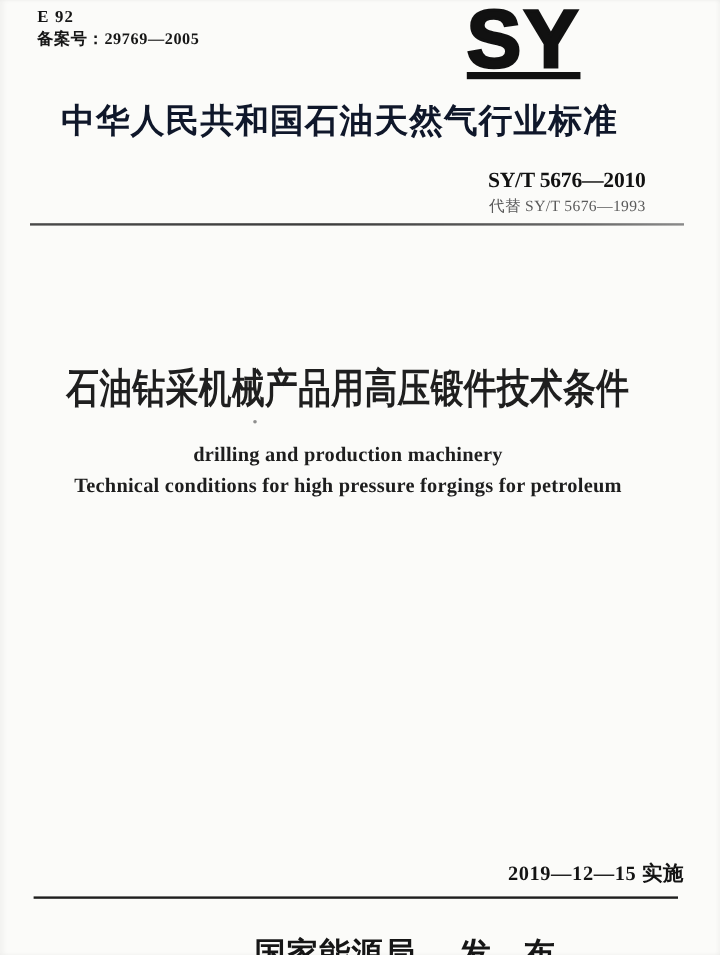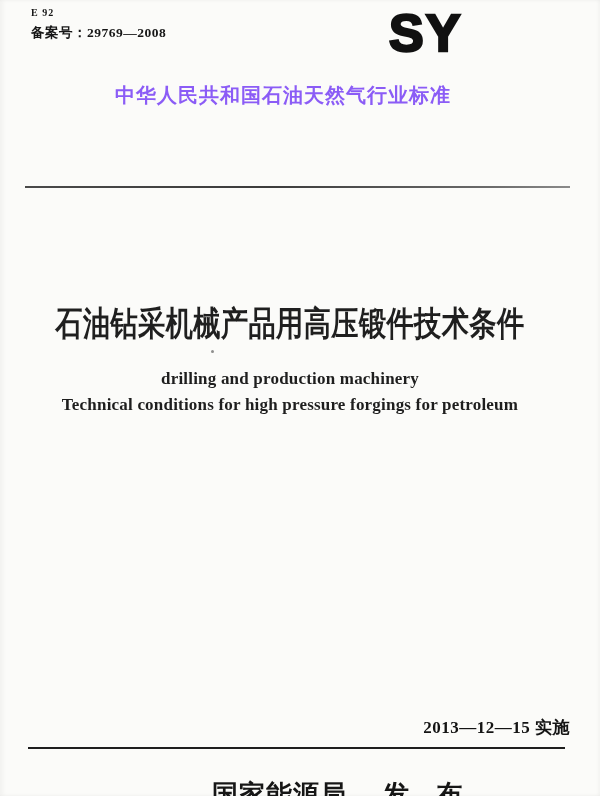--- a/index.html
+++ b/index.html
@@ -9,41 +9,41 @@
     background:#fbfbf9;
     overflow:hidden;
     font-family:"Liberation Sans","DejaVu Sans",sans-serif;
     color:#1c1c1c;
     box-shadow:inset 3px 0 4px rgba(0,0,0,0.04), inset -2px 0 3px rgba(0,0,0,0.03);
   }
   
   .ics{
     position:absolute;top:7px;left:31px;
     font-family:"Liberation Serif","DejaVu Serif",serif;
-    font-weight:bold;font-size:10px;letter-spacing:1px;color:#161616;
+    font-weight:bold;font-size:14px;letter-spacing:1px;color:#161616;
   }
   .record{
     position:absolute;top:24px;left:31px;
     font-family:"Liberation Serif","DejaVu Sans",serif;
     font-weight:bold;font-size:13.5px;color:#161616;letter-spacing:0.5px;
   }
   
   .logo{
     position:absolute;top:0px;left:389px;
     font-family:"Liberation Sans","DejaVu Sans",sans-serif;
-    font-weight:900;font-size:52px;line-height:66px;
-    letter-spacing:2px;color:#111111;
+    font-weight:900;font-size:68px;line-height:66px;
+    letter-spacing:2px;color:#111111;text-decoration:underline;
     -webkit-text-stroke:2.5px #111111;
   }
   
   .header-title{
     position:absolute;top:82px;left:0;width:566px;
     text-align:center;
-    font-weight:bold;font-size:20px;letter-spacing:1px;
-    color:#8b5cf6;white-space:nowrap;
+    font-weight:bold;font-size:28px;letter-spacing:1px;
+    color:#0f172a;white-space:nowrap;
   }
   
   .std-block{
     position:absolute;top:140px;right:62px;text-align:right;
   }
   .std-no{
     font-family:"Liberation Serif","DejaVu Sans",serif;
     font-weight:bold;font-size:18px;color:#121212;letter-spacing:-0.2px;
   }
   .replaces{
@@ -97,40 +97,44 @@
   }
   .issuer .issue-word{margin-left:36px;letter-spacing:10px;}
 </style>
 </head>
 <body>
 
 <div class="page">
 
   <div class="ics">E 92</div>
 
-  <div class="record">备案号：29769—2008</div>
+  <div class="record">备案号：29769—2005</div>
 
   <div class="logo">SY</div>
 
   <div class="header-title">中华人民共和国石油天然气行业标准</div>
 
+  <div class="std-block">
+    <div class="std-no">SY/T 5676—2010</div>
+    <div class="replaces">代替 SY/T 5676—1993</div>
+  </div>
 
   <div class="rule-top"></div>
 
   <div class="main-title">石油钻采机械产品用高压锻件技术条件</div>
 
   <div class="speck"></div>
 
   <div class="en-title">
     <div>drilling and production machinery</div>
     <div>Technical conditions for high pressure forgings for petroleum</div>
   </div>
 
 
-  <div class="impl-date">2013—12—15 实施</div>
+  <div class="impl-date">2019—12—15 实施</div>
 
   <div class="rule-bottom"></div>
 
   <div class="issuer">
     <span>国家能源局</span><span class="issue-word">发 布</span>
   </div>
 
 </div>
 
 </body></html>

